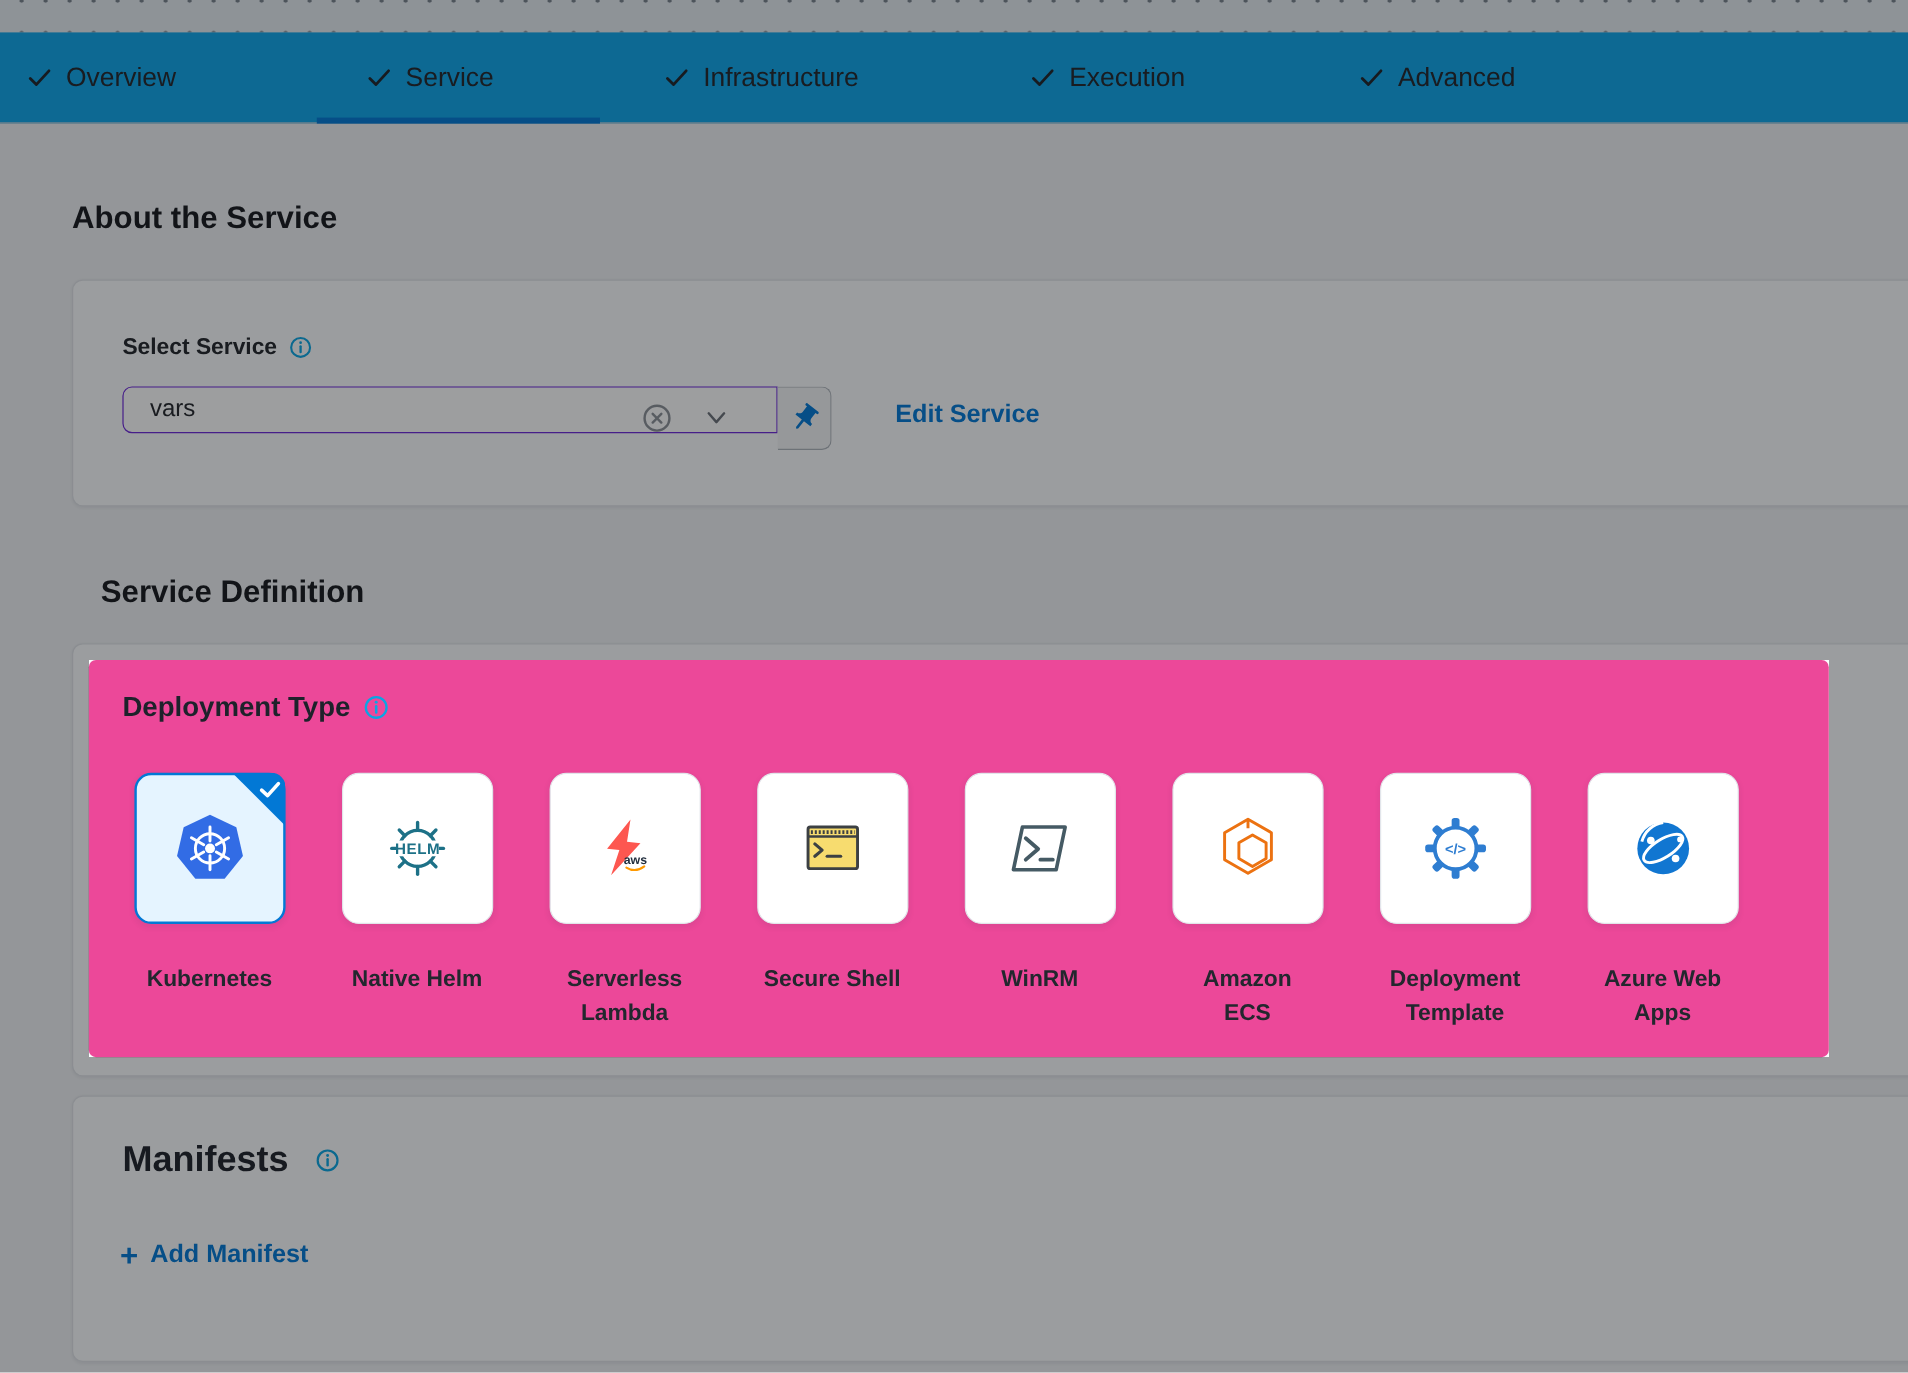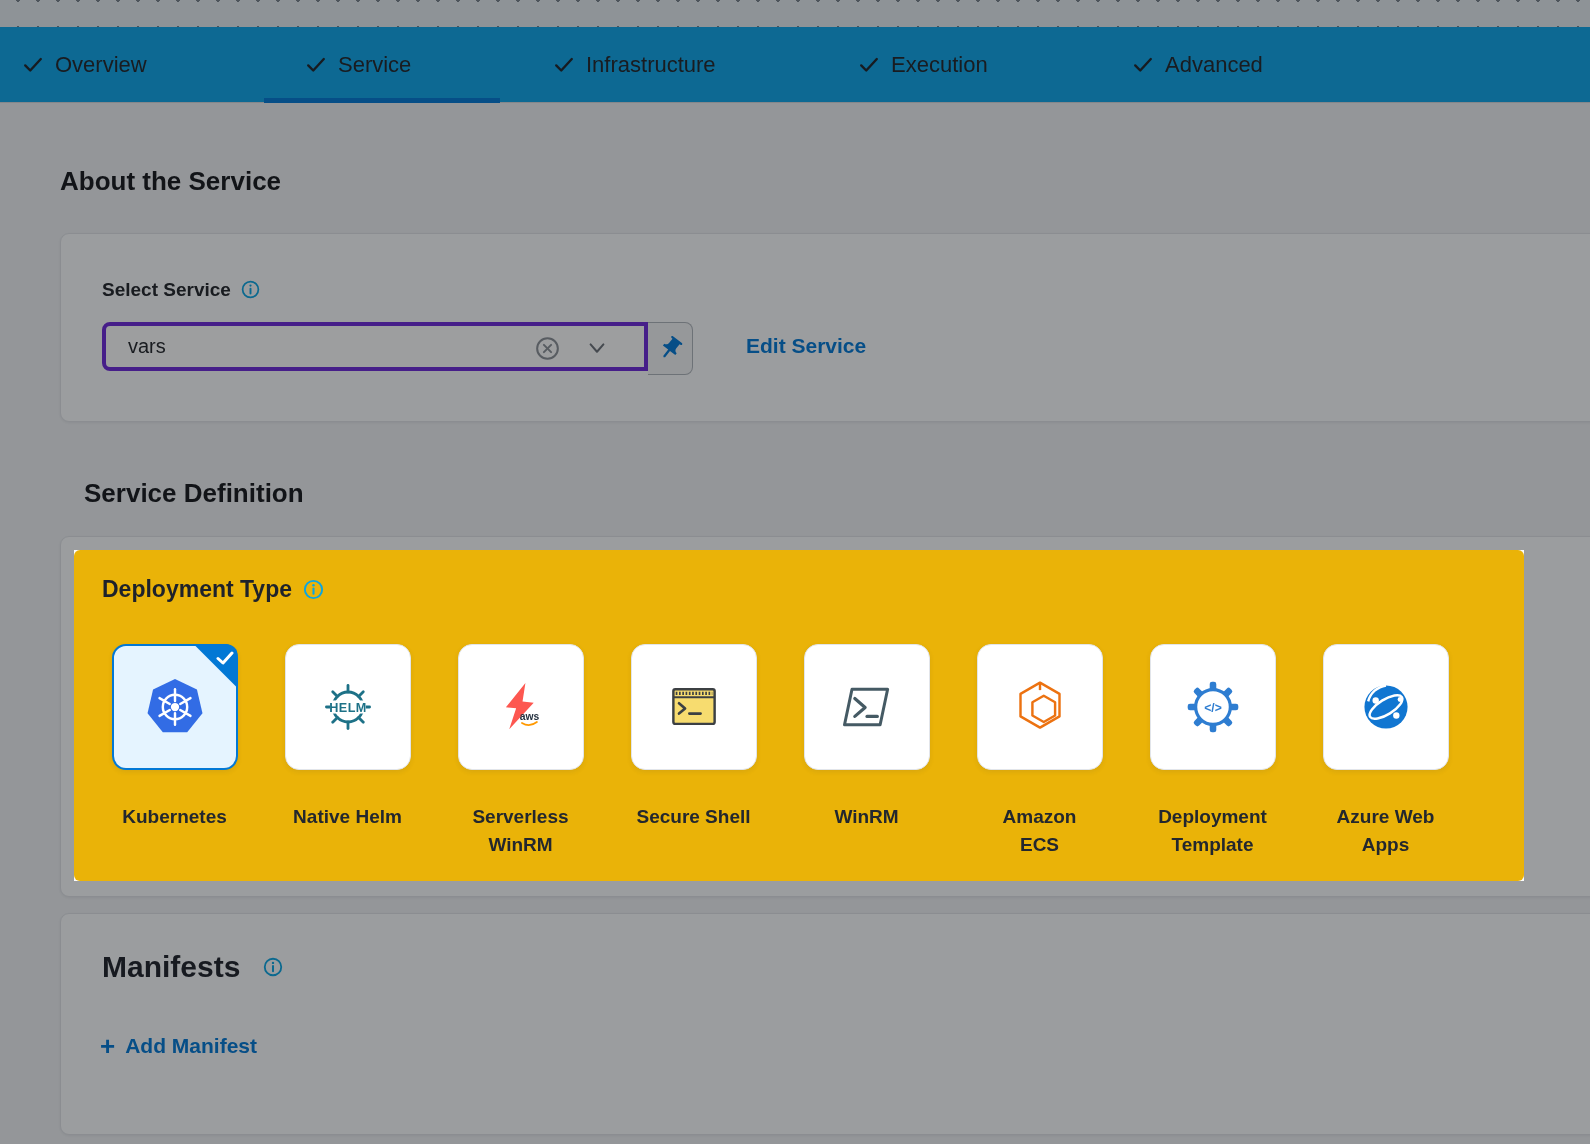--- a/index.html
+++ b/index.html
@@ -22,33 +22,33 @@
   .tab-underline { position:absolute; left:264px; top:71px; width:236px; height:5px; background:#0278D5; }
 
   .h-section { position:absolute; font-size:26px; font-weight:700; color:#16181d; }
 
   .card { position:absolute; left:60px; width:1545px; background:#fbfcfd;
     border:1px solid #dfe2e7; border-radius:9px; box-shadow:0 1px 3px rgba(40,41,61,0.07); }
 
   
   .field-label { position:absolute; left:102px; top:279px; display:flex; align-items:flex-start; gap:9px;
     font-size:19px; font-weight:700; color:#22252b; }
-  .service-input { position:absolute; left:102px; top:322px; width:546px; height:49px;
-    border:4px solid #6d28d9; border-radius:8px 0 0 8px; background:#fdfdfe; font-family:"Liberation Sans",sans-serif;
+  .service-input { position:absolute; left:102px; top:322px; width:546px; height:39px;
+    border:1px solid #6d28d9; border-radius:8px 0 0 8px; background:#fdfdfe; font-family:"Liberation Sans",sans-serif;
     font-size:20px; color:#23262b; padding:0 120px 0 22px; outline:none; }
   .input-clear { position:absolute; left:534px; top:335px; cursor:pointer; }
   .input-chevron { position:absolute; left:586px; top:340px; cursor:pointer; }
   .pin-btn { position:absolute; left:648px; top:322px; width:45px; height:53px;
     border:1px solid #aeb4bb; border-left:none; border-radius:0 8px 8px 0; background:#f2f4f6;
     display:flex; align-items:center; justify-content:center; cursor:pointer; }
   .edit-link { position:absolute; left:746px; top:334px; font-size:21px; font-weight:700; color:#0278D5; cursor:pointer; }
 
   
   .deploy-card { position:absolute; left:74px; top:550px; width:1450px; height:331px;
-    background:#eab308; border-radius:6px; }
+    background:#ec4899; border-radius:6px; }
   .deploy-heading { position:absolute; left:28px; top:26px; display:flex; align-items:center; gap:10px;
     font-size:23px; font-weight:700; color:#1e222b; }
   .tiles { position:absolute; left:14px; top:94px; display:flex; }
   .tcol { width:173px; display:flex; flex-direction:column; align-items:center; }
   .tile { position:relative; width:126px; height:126px; background:#ffffff;
     border:1px solid #e2e5ea; border-radius:14px; box-shadow:0 2px 5px rgba(40,41,61,0.09);
     display:flex; align-items:center; justify-content:center; cursor:pointer; }
   .tile.selected { background:#e5f4ff; border:2px solid #0278D5; }
   .corner { position:absolute; top:-2px; right:-2px; width:44px; height:44px; background:#0278D5;
     clip-path:polygon(0 0, 100% 0, 100% 100%); border-top-right-radius:12px; }
@@ -206,21 +206,21 @@
       </div>
 
       <div class="tcol">
         <div class="tile">
           <svg width="60" height="60" viewBox="0 0 64 64">
             <polygon points="34,6 16,34 27,34 22,57 45,26 33,26" fill="#FD5750" transform="rotate(6 32 32)"></polygon>
             <text x="41" y="46" font-family="Liberation Sans, sans-serif" font-size="11" font-weight="bold" fill="#232F3E" text-anchor="middle">aws</text>
             <path d="M33,49 Q41,54 49,48" stroke="#FF9900" stroke-width="1.8" fill="none" stroke-linecap="round"></path>
           </svg>
         </div>
-        <div class="tile-label">Serverless WinRM</div>
+        <div class="tile-label">Serverless Lambda</div>
       </div>
 
       <div class="tcol">
         <div class="tile">
           <svg width="60" height="60" viewBox="0 0 64 64">
             <rect x="10" y="13" width="44" height="37" rx="2" fill="#F7DC6F" stroke="#3C4043" stroke-width="2.6"></rect>
             <line x1="12.5" y1="17.5" x2="51.5" y2="17.5" stroke="#3C4043" stroke-width="3.4" stroke-dasharray="1.8 1.7"></line>
             <line x1="10" y1="21.5" x2="54" y2="21.5" stroke="#3C4043" stroke-width="2.2"></line>
             <path d="M16,28 l6.5,5.5 l-6.5,5.5" stroke="#3C4043" stroke-width="2.8" fill="none" stroke-linecap="round" stroke-linejoin="round"></path>
             <line x1="27" y1="39" x2="39" y2="39" stroke="#3C4043" stroke-width="2.8" stroke-linecap="round"></line>

